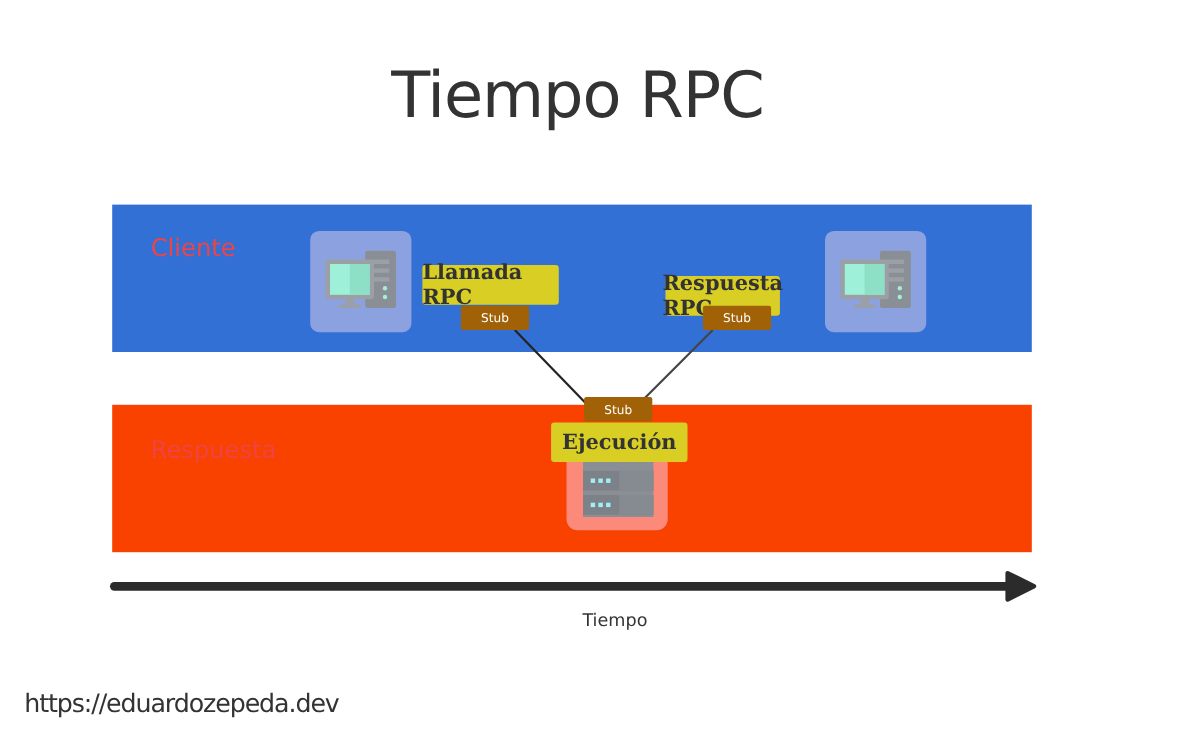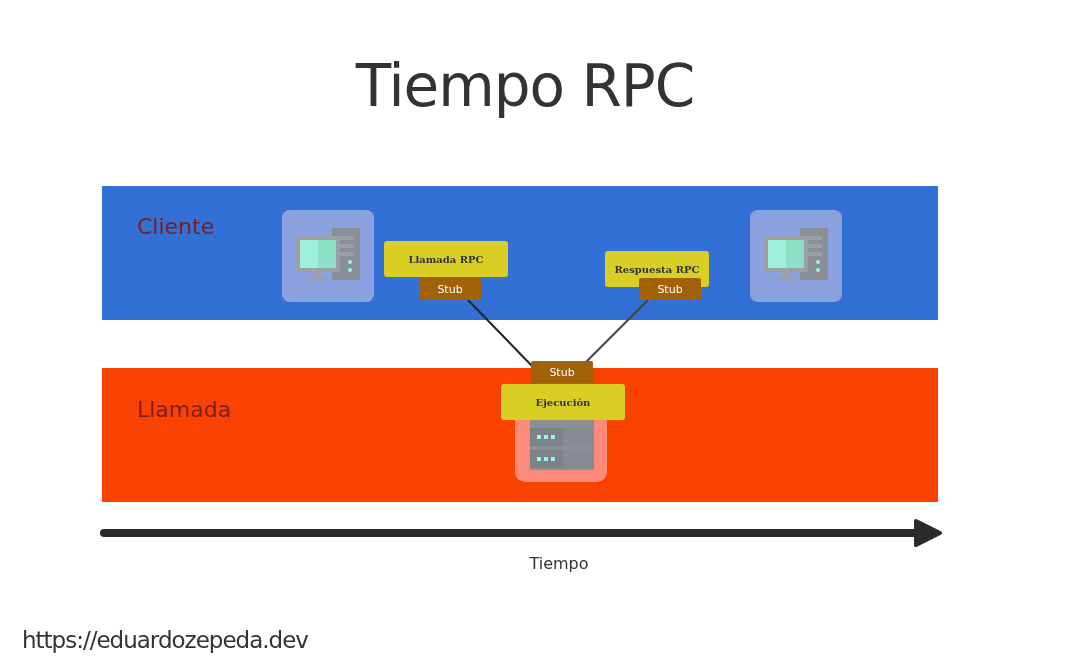--- a/index.html
+++ b/index.html
@@ -1,39 +1,39 @@
 <!DOCTYPE html>
 <html><head>
 <meta charset="utf-8">
 <style>
   html, body { margin: 0; padding: 0; }
   body { width: 1080px; height: 669px; background: #ffffff; position: relative; overflow: hidden; font-family: "DejaVu Sans", sans-serif; }
   .title { position: absolute; left: 0; width: 1050px; top: 52px; text-align: center; font-family: "DejaVu Sans", sans-serif; font-size: 58px; color: #333333; letter-spacing: -1px; }
   .lane { position: absolute; left: 102px; width: 836px; height: 134px; }
   .lane-client { top: 186px; background: #3370d6; }
   .lane-server { top: 368px; background: #f94100; }
-  .lane-label { position: absolute; left: 137px; font-size: 22px; color: #7f1d1d; font-family: "DejaVu Sans", sans-serif; }
+  .lane-label { position: absolute; left: 137px; font-size: 22px; color: #ef4444; font-family: "DejaVu Sans", sans-serif; }
   .icon-tile { position: absolute; width: 92px; height: 92px; border-radius: 8px; background: #8ca2e0; }
   .server-tile { position: absolute; width: 92px; height: 92px; border-radius: 10px; background: #fb8a7a; }
-  .callout { position: absolute; height: 36px; background: #d9cf24; border-radius: 3px; display: flex; align-items: center; justify-content: center; font-family: "DejaVu Serif", "Liberation Mono", serif; font-weight: bold; font-size: 10px; color: #333; }
+  .callout { position: absolute; height: 36px; background: #d9cf24; border-radius: 3px; display: flex; align-items: center; justify-content: center; font-family: "DejaVu Serif", "Liberation Mono", serif; font-weight: bold; font-size: 19px; color: #333; }
   .stub { position: absolute; width: 62px; height: 22px; background: #a16207; border-radius: 2px; color: #fff; font-size: 11px; display: flex; align-items: center; justify-content: center; font-family: "DejaVu Sans", sans-serif; }
   .time-label { position: absolute; left: 0; width: 1118px; top: 554px; text-align: center; font-size: 16px; color: #333; }
   .footer { position: absolute; left: 22px; top: 627px; font-size: 23px; color: #333; letter-spacing: -1px; }
   svg { position: absolute; left: 0; top: 0; }
 </style>
 </head>
 <body>
 
 <div class="title">Tiempo RPC</div>
 
 <div class="lane lane-client"></div>
 <div class="lane lane-server"></div>
 
 <div class="lane-label" style="top:214px">Cliente</div>
-<div class="lane-label" style="top:397px">Llamada</div>
+<div class="lane-label" style="top:397px">Respuesta</div>
 
 <svg width="1080" height="669">
   <line x1="468" y1="300" x2="533" y2="367" stroke="#222" stroke-width="2"></line>
   <line x1="648" y1="300" x2="586" y2="362" stroke="#444" stroke-width="2"></line>
 
   <line x1="104" y1="533" x2="920" y2="533" stroke="#2b2b2b" stroke-width="8" stroke-linecap="round"></line>
   <path d="M916 521 L940 533 L916 545 Z" fill="#2b2b2b" stroke="#2b2b2b" stroke-width="4" stroke-linejoin="round"></path>
 </svg>
 
 <div class="icon-tile" style="left:282px; top:210px;">

